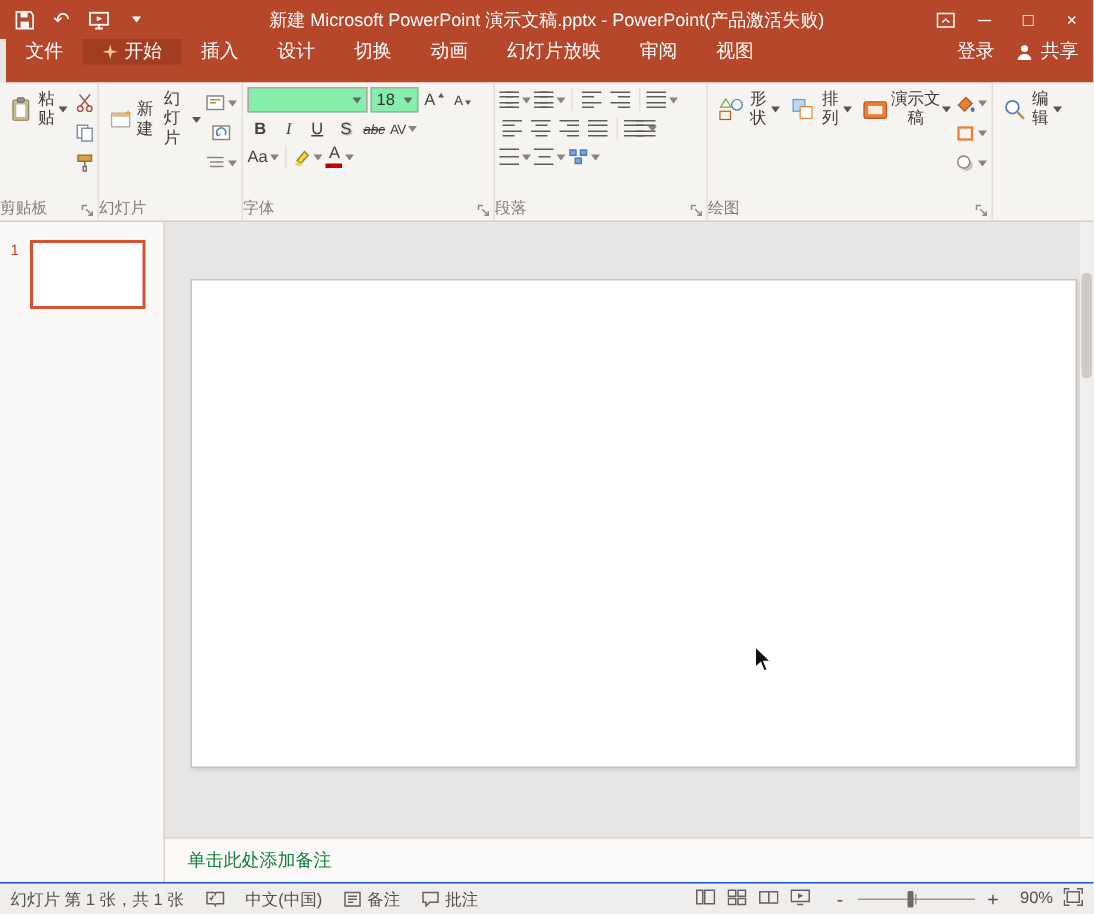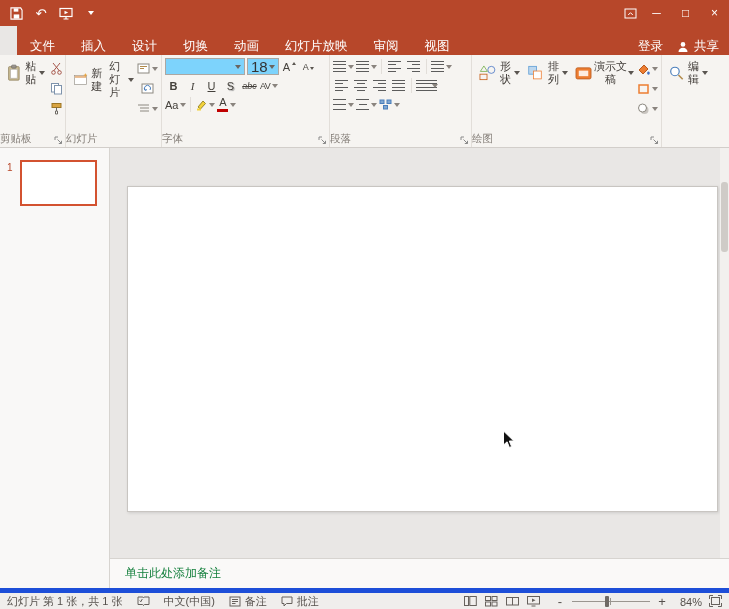--- a/index.html
+++ b/index.html
@@ -10,41 +10,41 @@
   .titlebar{position:absolute;top:0;left:0;right:0;height:26px;background:#B7472A;color:#fff;display:flex;align-items:center;}
   .qat{display:flex;align-items:center;gap:9px;padding-left:8px;}
   .qat .qbtn{display:inline-flex;align-items:center;justify-content:center;height:18px;min-width:16px;}
   .undo-glyph{font-size:13px;color:#fff;}
   .win-title{position:absolute;left:100px;right:100px;text-align:center;font-size:12px;white-space:nowrap;overflow:hidden;}
   .winctl{margin-left:auto;display:flex;height:26px;}
   .winbtn{width:29px;height:26px;display:flex;align-items:center;justify-content:center;font-size:12px;color:#fff;}
   .caret-up-box{display:flex;align-items:center;justify-content:center;width:24px;}
 
   
-  .tabrow{position:absolute;top:26px;left:17px;right:0;height:29px;background:#B7472A;display:flex;align-items:flex-end;color:#fff;}
+  .tabrow{position:absolute;top:26px;left:4px;right:0;height:29px;background:#B7472A;display:flex;align-items:flex-start;color:#fff;}
   .tab{display:flex;align-items:center;padding:0 13px;font-size:12.5px;white-space:nowrap;gap:4px;}
   .tab.active{background:#A23D21;}
   .tellme{display:flex;align-items:center;gap:4px;padding:0 10px;font-size:12px;color:#FBE3D8;}
   .tabrow-right{margin-left:auto;display:flex;align-items:center;gap:14px;padding-right:10px;}
   .tabrow-right .titem{display:flex;align-items:center;gap:5px;font-size:12.5px;}
 
   
   .ribbon{position:absolute;top:55px;left:0;right:0;height:92px;background:#F6F4F1;border-bottom:1px solid #D2CECA;display:flex;align-items:stretch;}
   .group{position:relative;border-right:1px solid #E2DED9;box-sizing:border-box;padding:3px 3px 16px 3px;display:flex;align-items:flex-start;}
   .group-label{position:absolute;bottom:1px;left:0;right:0;text-align:left;font-size:10.5px;color:#847E78;}
   .launcher{position:absolute;right:2px;bottom:2px;width:10px;height:10px;display:flex;align-items:center;justify-content:center;}
   .bigbtn{display:flex;flex-direction:row;align-items:center;justify-content:flex-start;padding:2px 3px;font-size:11px;color:#3f3a36;line-height:1.2;border-radius:2px;text-align:center;}
   .caret{width:0;height:0;border-left:3px solid transparent;border-right:3px solid transparent;border-top:4px solid #5a5550;display:inline-block;}
   .caret.lite{border-top-color:#8a847e;}
   .smallcol{display:flex;flex-direction:column;justify-content:flex-start;gap:3px;padding-top:2px;}
   .sbtn{display:inline-flex;align-items:center;justify-content:center;min-width:17px;height:17px;gap:2px;border-radius:2px;font-size:11px;color:#44403b;}
   .rows{display:flex;flex-direction:column;gap:2px;width:100%;}
   .rowline{display:flex;align-items:center;gap:2px;}
   .vsep{width:1px;align-self:stretch;background:#E2DED9;margin:1px 2px;}
-  .combo{display:flex;align-items:center;justify-content:space-between;background:#7dd3fc;border:1px solid #ABA7A2;height:17px;padding:0 3px;font-size:15px;color:#333;box-sizing:border-box;}
+  .combo{display:flex;align-items:center;justify-content:space-between;background:#86efac;border:1px solid #ABA7A2;height:17px;padding:0 3px;font-size:11px;color:#333;box-sizing:border-box;}
   .combo .caret{border-top-color:#6a6560;}
   .glyph-b{font-weight:bold;}
   .glyph-i{font-style:italic;font-family:"Liberation Serif","DejaVu Serif",serif;}
   .glyph-u{text-decoration:underline;}
   .glyph-s{text-shadow:1px 1px 1px #9a9a9a;}
   .glyph-strike{text-decoration:line-through;font-size:9px;font-style:italic;}
   .glyph-small{font-size:9px;letter-spacing:-0.5px;}
   .fontcolor{display:inline-flex;flex-direction:column;align-items:center;line-height:1;}
   .fontcolor .bar{width:11px;height:3px;background:#C00000;margin-top:1px;}
   .tri-up{width:0;height:0;border-left:2.5px solid transparent;border-right:2.5px solid transparent;border-bottom:3.5px solid #5a5550;display:inline-block;margin-bottom:6px;}
@@ -70,21 +70,21 @@
   .slide{position:absolute;left:16px;top:38px;width:589px;height:324px;background:#fff;border:1px solid #C8C5C1;box-shadow:1px 1px 3px rgba(0,0,0,0.12);}
   .vscroll{position:absolute;top:0;right:0;width:9px;bottom:0;background:#F2F0EE;}
   .vscroll .vthumb{position:absolute;top:34px;left:1px;width:7px;height:70px;background:#CFCBC7;border-radius:3px;}
   .cursor{position:absolute;left:502px;top:430px;}
 
   
   .notes-pane{position:absolute;left:110px;right:0;bottom:21px;height:30px;background:#FAF9F8;border-top:1px solid #D7D4D0;display:flex;align-items:center;box-sizing:border-box;}
   .notes-text{padding-left:15px;font-size:12px;color:#15803d;}
 
   
-  .statusbar{position:absolute;left:0;right:0;bottom:0;height:21px;background:#F0EEEC;border-top:5px solid #1d4ed8;display:flex;align-items:flex-end;font-size:11px;color:#55504c;box-sizing:border-box;}
+  .statusbar{position:absolute;left:0;right:0;bottom:0;height:21px;background:#F0EEEC;border-top:1px solid #1d4ed8;display:flex;align-items:center;font-size:11px;color:#55504c;box-sizing:border-box;}
   .statusbar .sitem{display:flex;align-items:center;gap:4px;padding:0 7px;height:100%;}
   .status-right{margin-left:auto;display:flex;align-items:center;gap:7px;padding-right:7px;}
   .viewbtns{display:flex;align-items:center;gap:8px;margin-right:8px;}
   .zoom-track{position:relative;width:78px;height:1px;background:#9a9690;}
   .zoom-notch{position:absolute;left:38px;top:-3px;width:1px;height:7px;background:#9a9690;}
   .zoom-thumb{position:absolute;left:33px;top:-5px;width:4px;height:11px;background:#6f6a65;border-radius:1px;}
   .zoom-sign{font-size:13px;color:#55504c;width:10px;text-align:center;}
   .zoom-val{min-width:28px;text-align:right;}
 </style>
 </head>
@@ -106,35 +106,42 @@
         <svg width="14" height="13" viewBox="0 0 14 13">
             <rect x="1" y="1.5" width="12" height="8" fill="none" stroke="#fff" stroke-width="1.2"></rect>
             <path d="M5.5 3.8 L9.2 5.5 L5.5 7.2 Z" fill="#fff"></path>
             <path d="M7 9.5 V12 M4.5 12 H9.5" stroke="#fff" stroke-width="1.2"></path>
           </svg>
       </span>
       <span class="qbtn">
           <span class="caret" style="border-top-color:#fff;"></span>
         </span>
     </div>
+    <div class="win-title">新建 Microsoft PowerPoint 演示文稿.pptx - PowerPoint(产品激活失败)</div>
     <div class="winctl">
       <span class="winbtn caret-up-box">
         <svg width="13" height="13" viewBox="0 0 13 13">
             <rect x="1" y="2" width="11" height="9" fill="none" stroke="#fff"></rect>
             <path d="M4.2 8 L6.5 5.7 L8.8 8" fill="none" stroke="#fff"></path>
           </svg>
       </span>
       <span class="winbtn">─</span>
       <span class="winbtn">□</span>
       <span class="winbtn">×</span>
     </div>
   </div>
 
   <div class="tabrow">
     <div class="tab">文件</div>
+    <div class="tab active">
+      <svg width="11" height="11" viewBox="0 0 12 12">
+          <path d="M6 0.5 L7.1 4.9 L11.5 6 L7.1 7.1 L6 11.5 L4.9 7.1 L0.5 6 L4.9 4.9 Z" fill="#F5C396"></path>
+        </svg>
+      <span>开始</span>
+    </div>
     <div class="tab">插入</div>
     <div class="tab">设计</div>
     <div class="tab">切换</div>
     <div class="tab">动画</div>
     <div class="tab">幻灯片放映</div>
     <div class="tab">审阅</div>
     <div class="tab">视图</div>
     <div class="tabrow-right">
       <span class="titem">登录</span>
       <span class="titem">
@@ -565,21 +572,21 @@
               <path d="M4.5 11 H8.5" stroke="#66615c"></path>
             </svg>
         </span>
       </span>
       <span class="zoom-sign">-</span>
       <span class="zoom-track">
           <span class="zoom-notch"></span>
           <span class="zoom-thumb"></span>
         </span>
       <span class="zoom-sign">+</span>
-      <span class="zoom-val">84%</span>
+      <span class="zoom-val">90%</span>
       <span>
         <svg width="13" height="12" viewBox="0 0 13 12">
             <rect x="2.5" y="2.5" width="8" height="7" fill="none" stroke="#66615c"></rect>
             <path d="M0.5 4 V0.5 H4 M9 0.5 H12.5 V4 M12.5 8 V11.5 H9 M4 11.5 H0.5 V8" fill="none" stroke="#66615c"></path>
           </svg>
       </span>
     </span>
   </div>
 
 </div>

